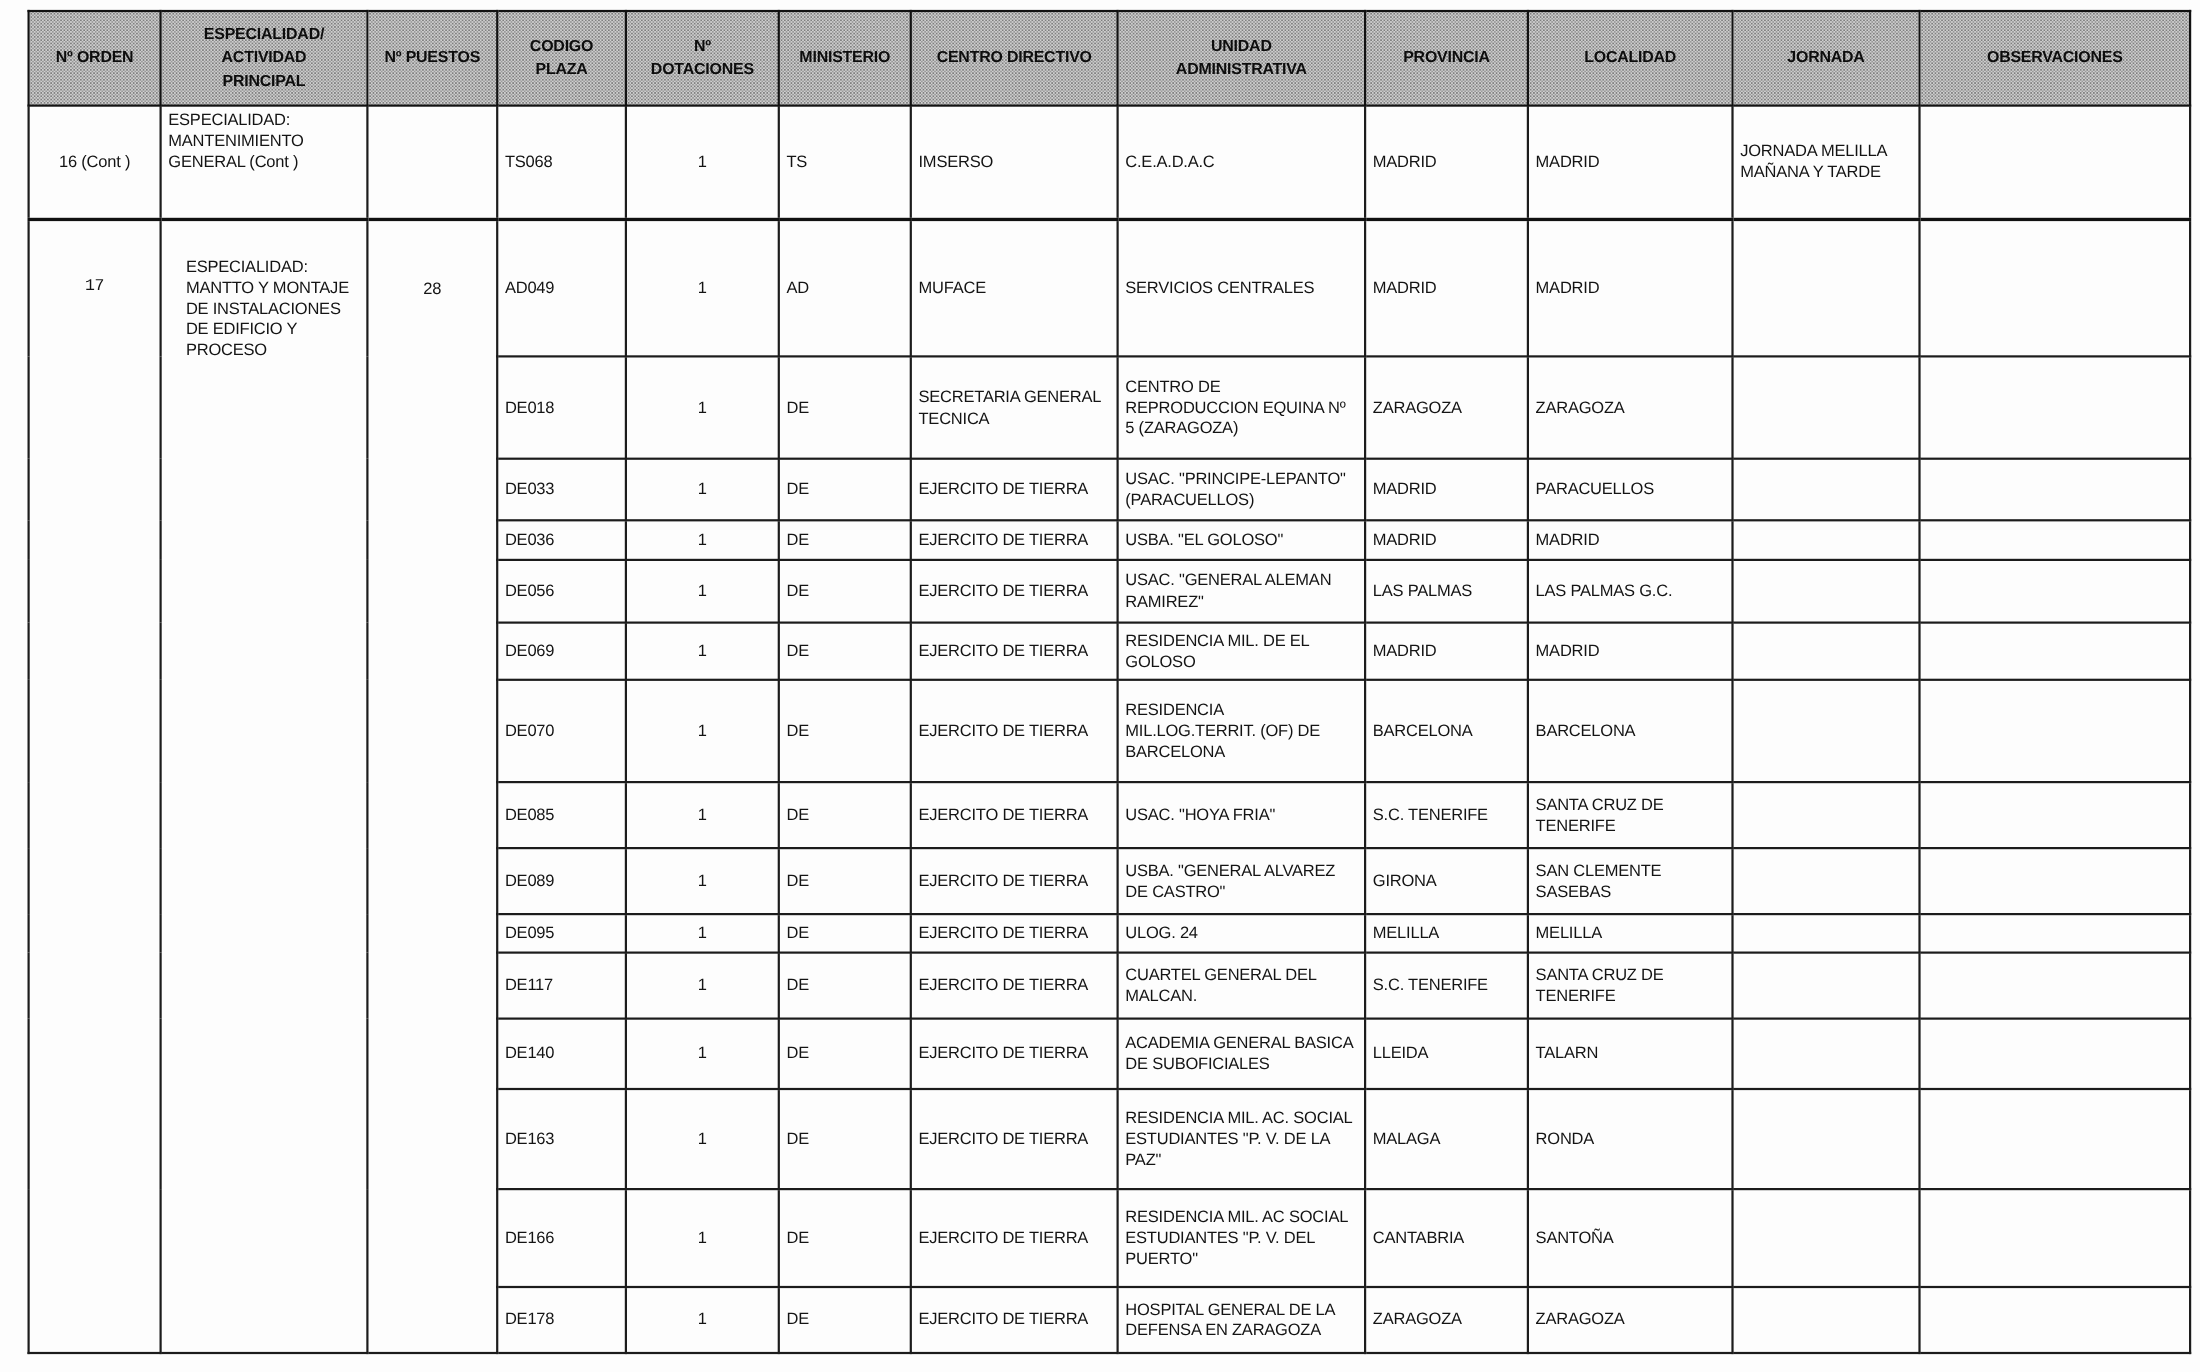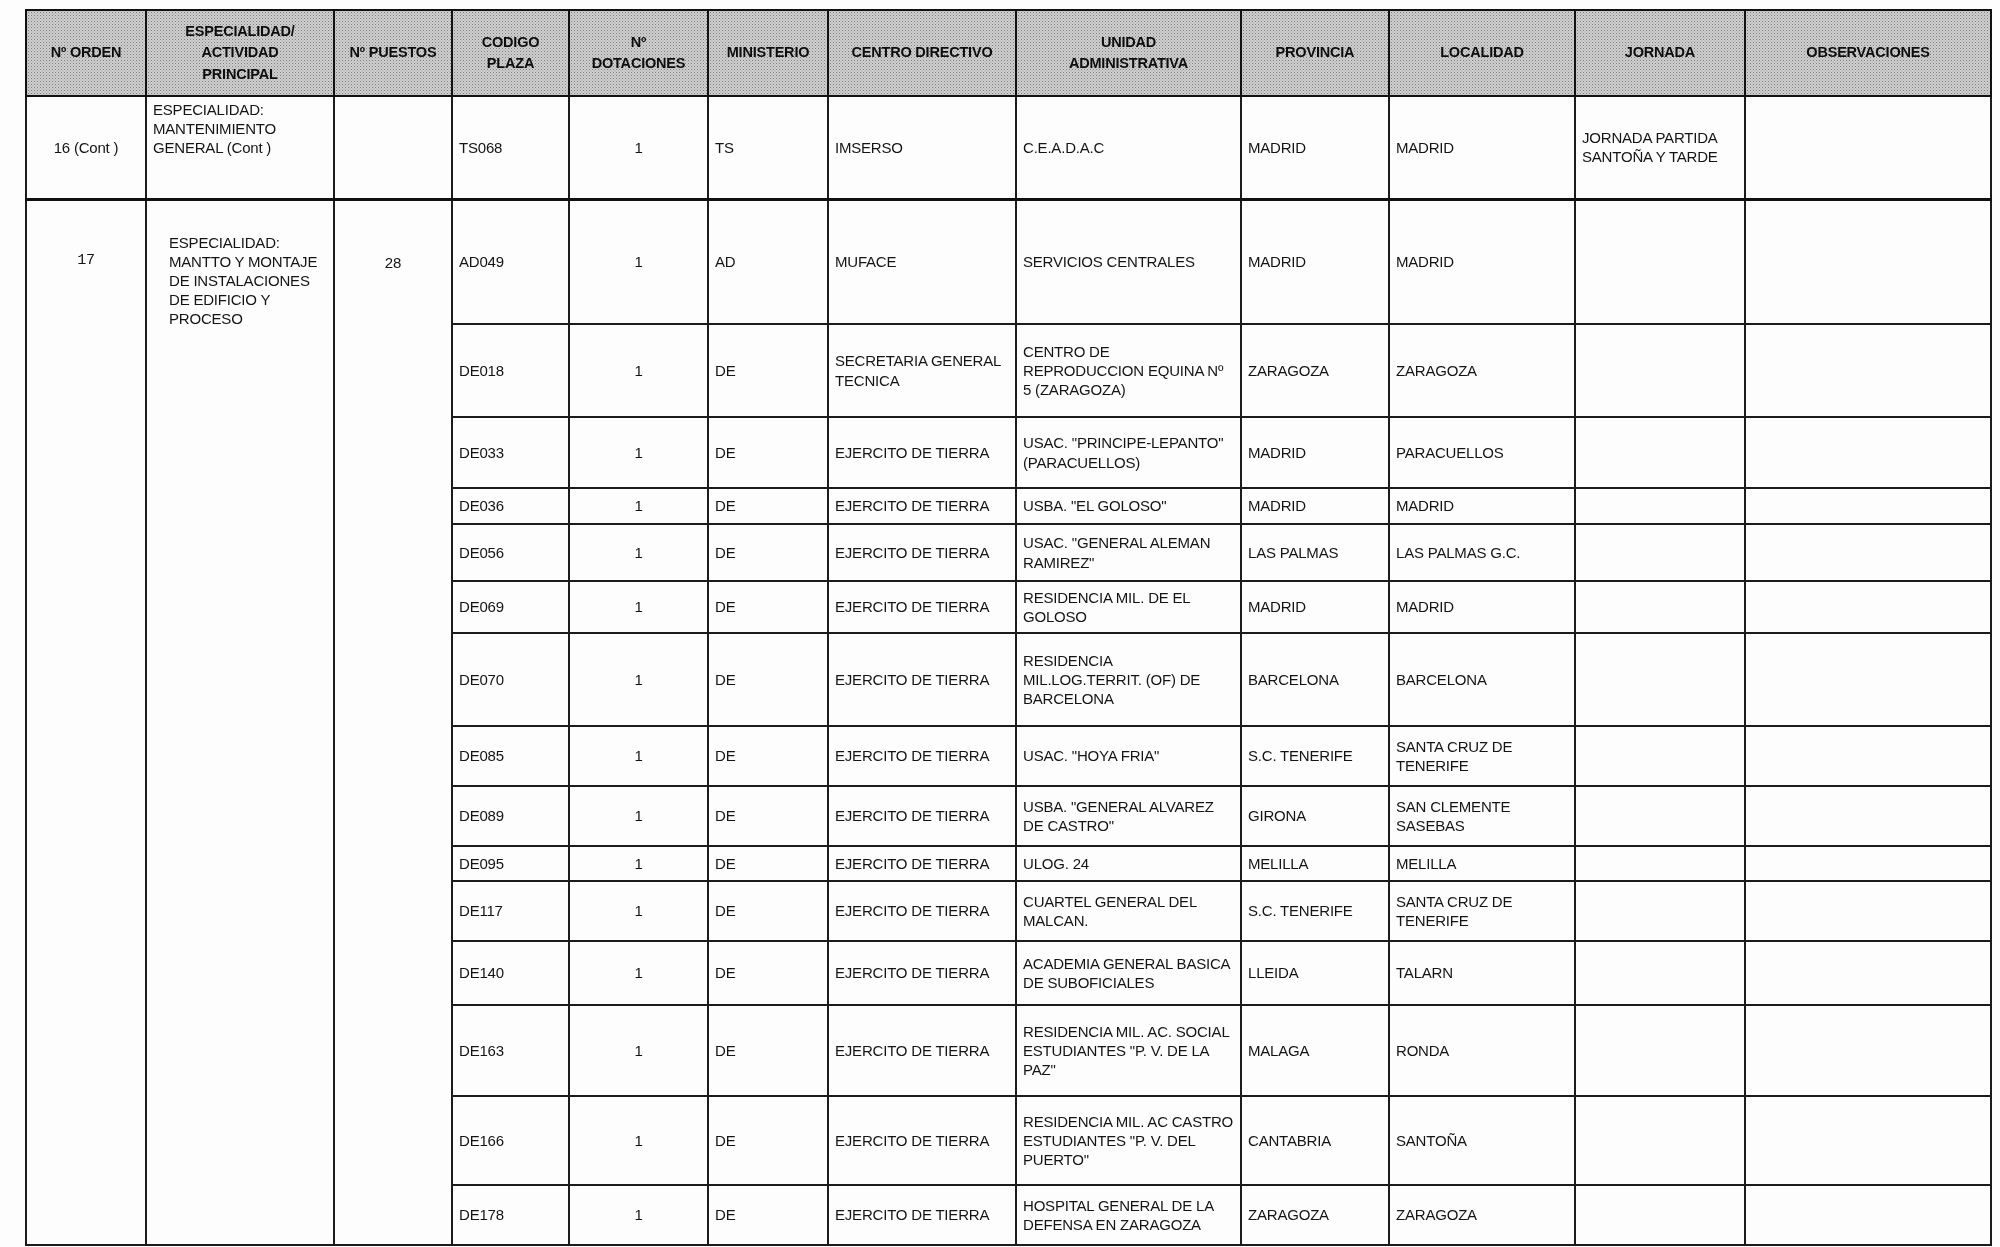--- a/index.html
+++ b/index.html
@@ -93,21 +93,21 @@
       <td class="c">16 (Cont )</td>
       <td class="top">ESPECIALIDAD: MANTENIMIENTO GENERAL (Cont )</td>
       <td class="c"></td>
       <td>TS068</td>
       <td class="c">1</td>
       <td>TS</td>
       <td>IMSERSO</td>
       <td>C.E.A.D.A.C</td>
       <td>MADRID</td>
       <td>MADRID</td>
-      <td>JORNADA PARTIDA SANTOÑA Y TARDE</td>
+      <td>JORNADA MELILLA MAÑANA Y TARDE</td>
       <td></td>
     </tr>
 
     <tr class="section-start" style="height:125px">
       <td class="span-orden" rowspan="15">17</td>
       <td class="span-esp" rowspan="15">ESPECIALIDAD: MANTTO Y MONTAJE DE INSTALACIONES DE EDIFICIO Y PROCESO</td>
       <td class="span-puestos" rowspan="15">28</td>
       <td>AD049</td>
       <td class="c">1</td>
       <td>AD</td>
@@ -122,21 +122,21 @@
       <td>DE018</td>
       <td class="c">1</td>
       <td>DE</td>
       <td>SECRETARIA GENERAL TECNICA</td>
       <td>CENTRO DE REPRODUCCION EQUINA Nº 5 (ZARAGOZA)</td>
       <td>ZARAGOZA</td>
       <td>ZARAGOZA</td>
       <td></td>
       <td></td>
     </tr>
-    <tr style="height:71px">
+    <tr style="height:56px">
       <td>DE033</td>
       <td class="c">1</td>
       <td>DE</td>
       <td>EJERCITO DE TIERRA</td>
       <td>USAC. "PRINCIPE-LEPANTO" (PARACUELLOS)</td>
       <td>MADRID</td>
       <td>PARACUELLOS</td>
       <td></td>
       <td></td>
     </tr>
@@ -248,21 +248,21 @@
       <td>MALAGA</td>
       <td>RONDA</td>
       <td></td>
       <td></td>
     </tr>
     <tr style="height:89px">
       <td>DE166</td>
       <td class="c">1</td>
       <td>DE</td>
       <td>EJERCITO DE TIERRA</td>
-      <td>RESIDENCIA MIL. AC CASTRO ESTUDIANTES "P. V. DEL PUERTO"</td>
+      <td>RESIDENCIA MIL. AC SOCIAL ESTUDIANTES "P. V. DEL PUERTO"</td>
       <td>CANTABRIA</td>
       <td>SANTOÑA</td>
       <td></td>
       <td></td>
     </tr>
     <tr style="height:60px">
       <td>DE178</td>
       <td class="c">1</td>
       <td>DE</td>
       <td>EJERCITO DE TIERRA</td>

